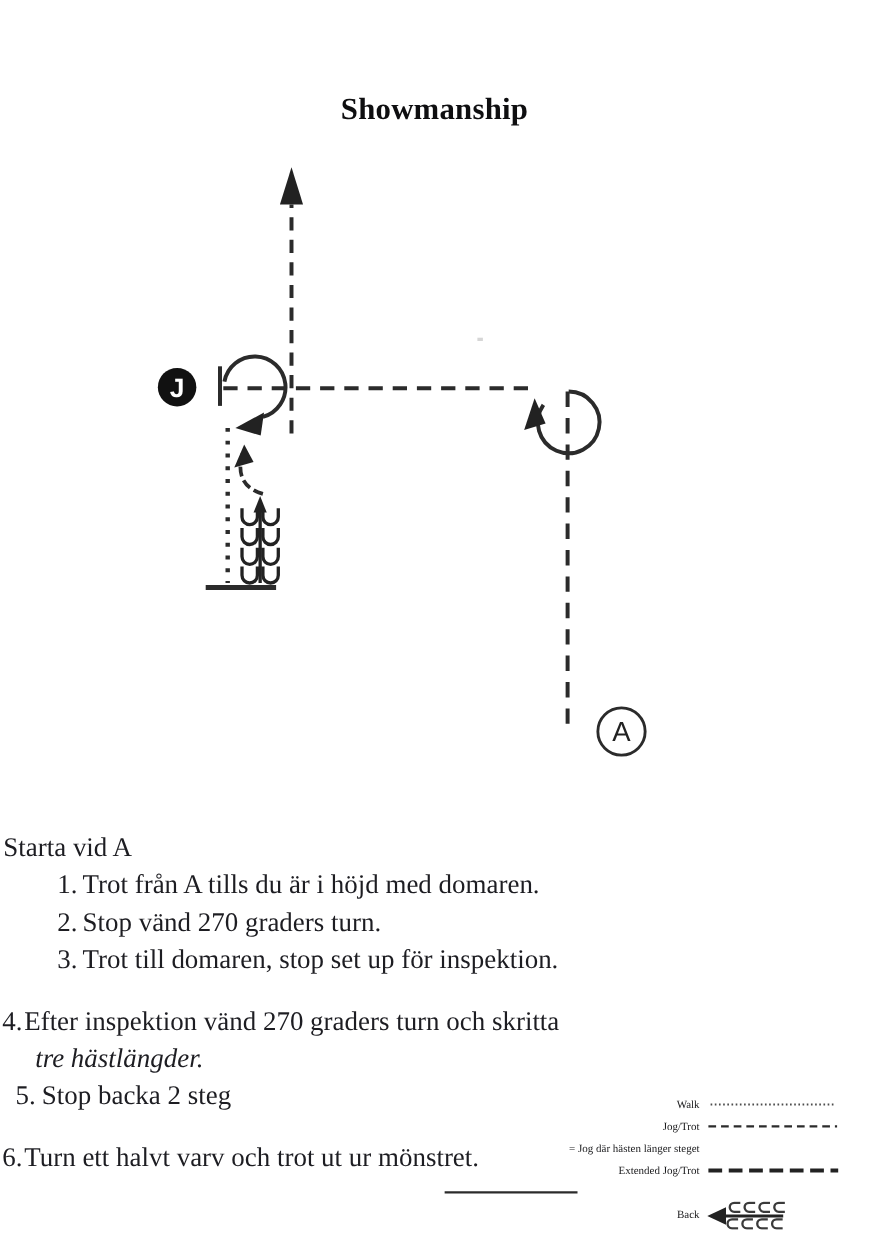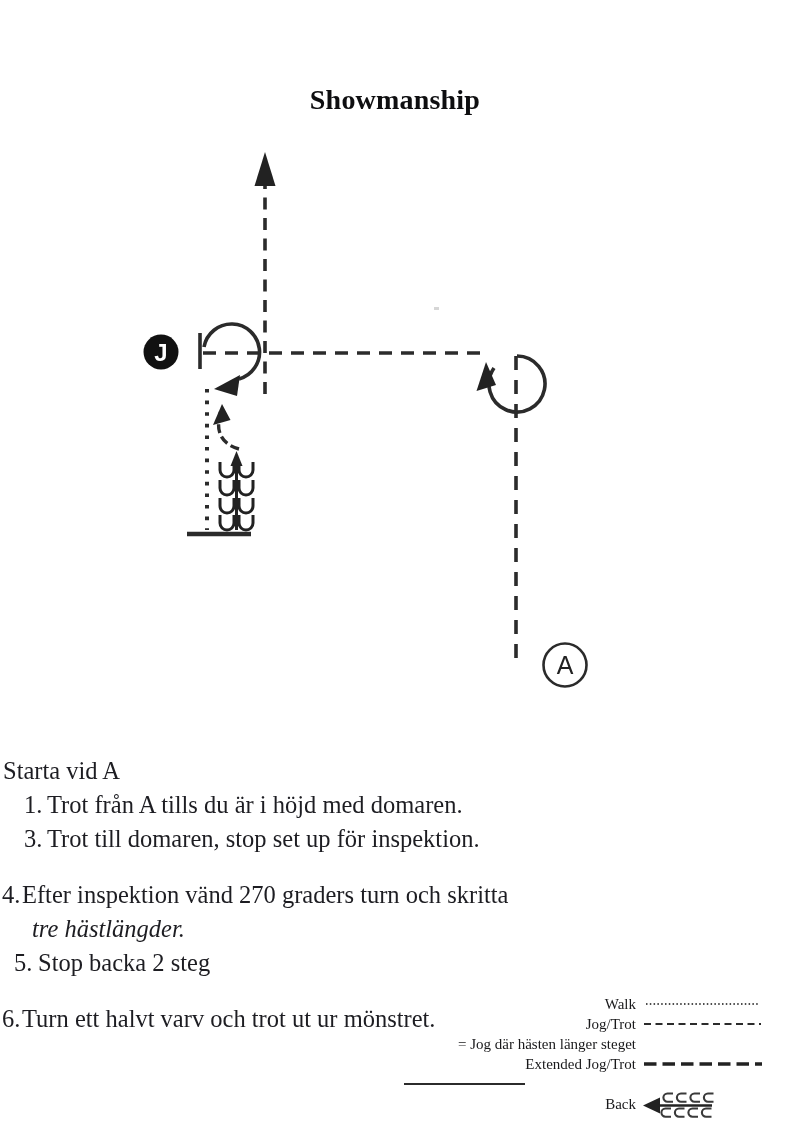--- a/index.html
+++ b/index.html
@@ -16,32 +16,32 @@
   svg.diagram * { vector-effect: non-scaling-stroke; }
   .ink-stroke { stroke: #2b2b2b; fill: none; }
   .ink-fill   { fill: #222222; stroke: none; }
 
   .instructions {
     position: absolute; top: 754px; left: 0; width: 600px;
     font-size: 24.5px; color: #1d1d22;
   }
   .instructions .row { height: 34px; line-height: 34px; white-space: nowrap; }
   .intro { padding-left: 3px; }
-  .item.indent-a { padding-left: 24px; }
+  .item.indent-a { padding-left: 52px; }
   .item.indent-b { padding-left: 2px; margin-top: 22px; }
   .item.indent-c { padding-left: 14px; }
   .item .num { display: inline-block; }
   .item.indent-a .num { min-width: 23px; }
   .item.indent-b .num { min-width: 20px; }
   .item.indent-c .num { min-width: 24px; }
   .cont { padding-left: 32px; font-style: italic; }
 
   .legend {
     position: absolute; top: 994px; right: 36px; width: 360px;
-    font-size: 15px; color: #19191b;
+    font-size: 10px; color: #19191b;
   }
   .legend-row { display: flex; align-items: center; height: 20px; }
   .legend-label { flex: 1; text-align: right; padding-right: 6px; white-space: nowrap; }
   .legend-swatch { width: 122px; flex: none; display: flex; align-items: center; overflow: visible; }
 </style>
 </head>
 <body>
 
 <div class="page-title">Showmanship</div>
 
@@ -112,20 +112,23 @@
 
   <rect x="434" y="307" width="5" height="3" fill="#b5b5b5" opacity="0.55"></rect>
 </svg>
 
 <div class="instructions">
   <div class="row intro">Starta vid A</div>
   <div class="row item indent-a">
     <span class="num">1.</span><span>Trot från A tills du är i höjd med domaren.</span>
   </div>
   <div class="row item indent-a">
+    <span class="num">2.</span><span>Stop vänd 270 graders turn.</span>
+  </div>
+  <div class="row item indent-a">
     <span class="num">3.</span><span>Trot till domaren, stop set up för inspektion.</span>
   </div>
   <div class="row item indent-b">
     <span class="num">4.</span><span>Efter inspektion vänd 270 graders turn och skritta</span>
   </div>
   <div class="row cont">tre hästlängder.</div>
   <div class="row item indent-c">
     <span class="num">5.</span><span>Stop backa 2 steg</span>
   </div>
   <div class="row item indent-b">

